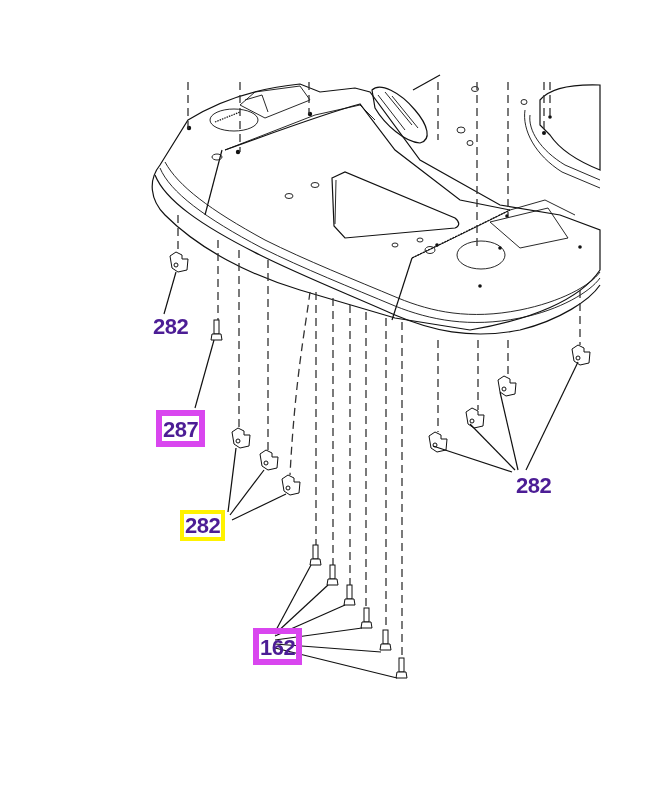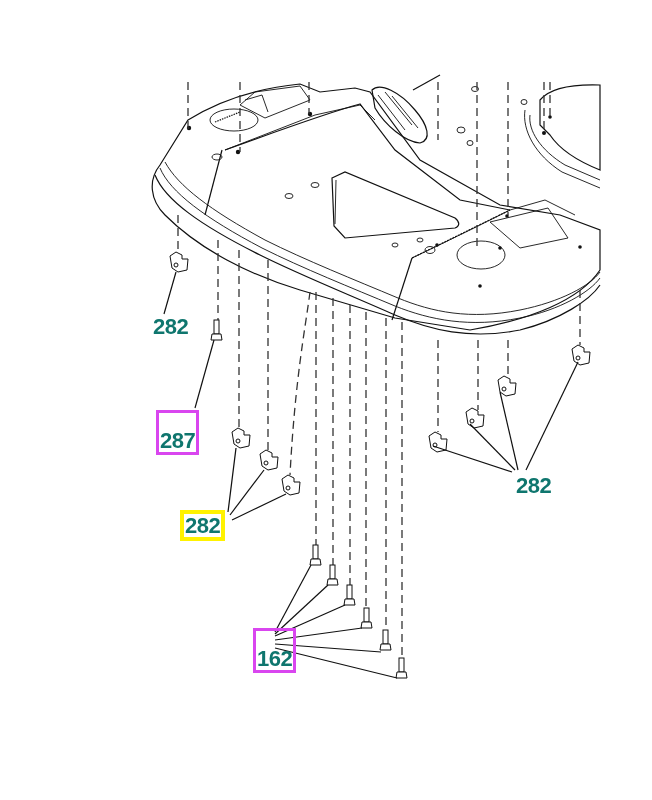--- a/index.html
+++ b/index.html
@@ -1,19 +1,19 @@
 <!DOCTYPE html>
 <html><head>
   <meta charset="utf-8">
   <style>
     html, body { margin: 0; padding: 0; background: #ffffff; }
     body { width: 652px; height: 800px; position: relative; overflow: hidden; font-family: "Liberation Sans", sans-serif; }
     #diagram { position: absolute; left: 0; top: 0; width: 652px; height: 800px; }
-    .label { position: absolute; font-family: "Liberation Sans", sans-serif; font-weight: bold; font-size: 22px; color: #0f766e; line-height: 1; letter-spacing: -0.5px; }
-    .label.boxed-cyan { border: 3px solid #d946ef; padding: 17px 1px 0 1px; text-align: center; }
+    .label { position: absolute; font-family: "Liberation Sans", sans-serif; font-weight: bold; font-size: 22px; color: #4c1d95; line-height: 1; letter-spacing: -0.5px; }
+    .label.boxed-cyan { border: 6px solid #d946ef; padding: 3px 1px 0 1px; text-align: center; }
     .label.boxed-yellow { border: 4px solid #fff200; padding: 1px 1px 0 1px; }
     .line { stroke: #111; stroke-width: 1.2; fill: none; }
     .thin { stroke: #111; stroke-width: 0.9; fill: none; }
     .dash { stroke: #333; stroke-width: 1.3; fill: none; stroke-dasharray: 8 5; }
     .part { stroke: #111; stroke-width: 1; fill: #fff; }
     .dark { fill: #111; }
   </style>
 </head>
 <body>
 

